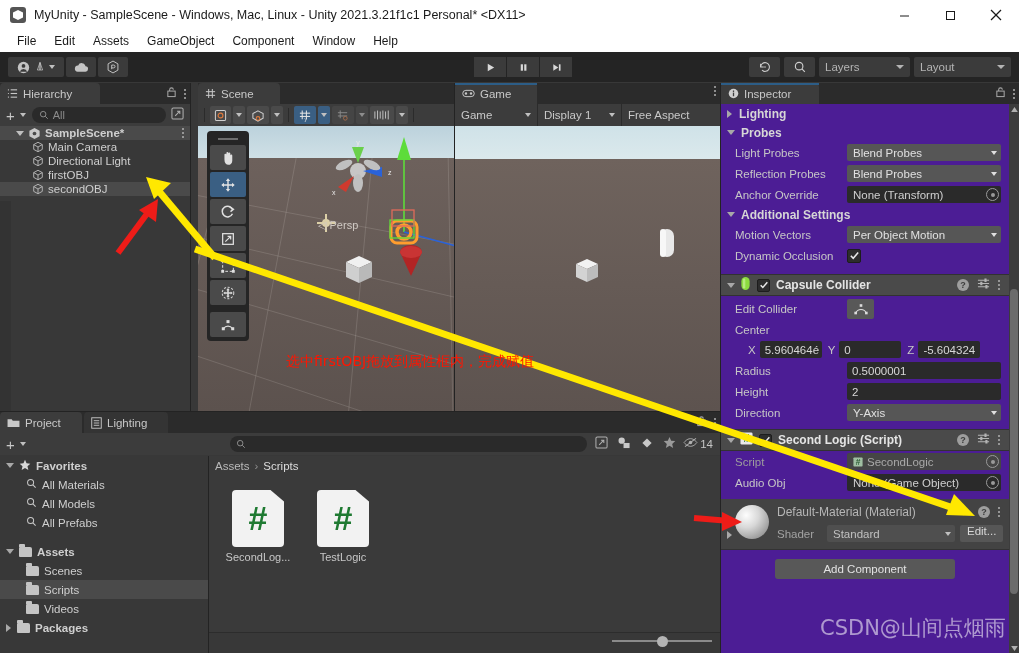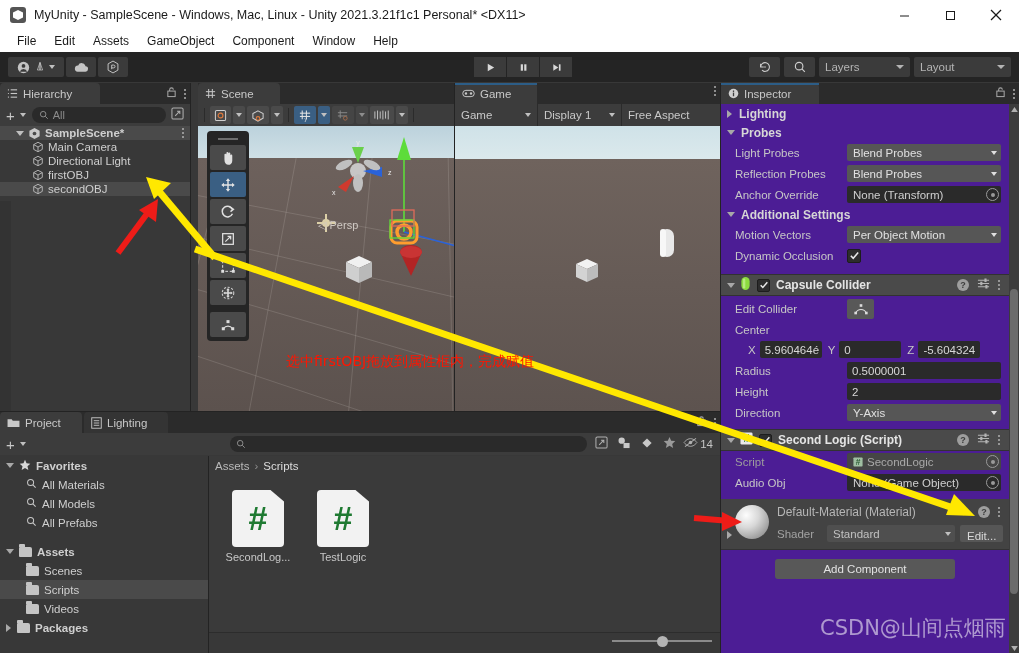--- a/index.html
+++ b/index.html
@@ -956,21 +956,21 @@
                     <i></i>
                   </span>
               </span>
             </div>
             <div style="display:flex;align-items:center;margin-top:6px">
               <span style="font-size:11.5px;color:#a2a2a2;width:50px">Shader</span>
               <div class="dropdown" style="width:128px;background:#4f4f4f;color:#c0c0c0">
                 <span>Standard</span>
                 <span class="mini-caret" style="margin:0;border-top-color:#c0c0c0"></span>
               </div>
-              <div style="height:17px;background:#565656;border-radius:2px;padding:0 7px;display:flex;align-items:flex-end;font-size:11.5px;color:#d8d8d8;margin-left:5px">
+              <div style="height:17px;background:#565656;border-radius:2px;padding:0 7px;display:flex;align-items:flex-start;font-size:11.5px;color:#d8d8d8;margin-left:5px">
                 <span>Edit...</span>
               </div>
             </div>
           </div>
         </div>
       </div>
       <div style="height:9px"></div>
       <div style="display:flex;justify-content:center">
         <div class="addcomp">
           <span>Add Component</span>

